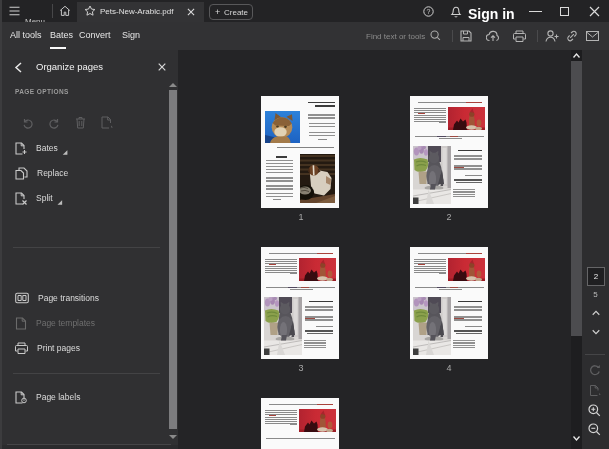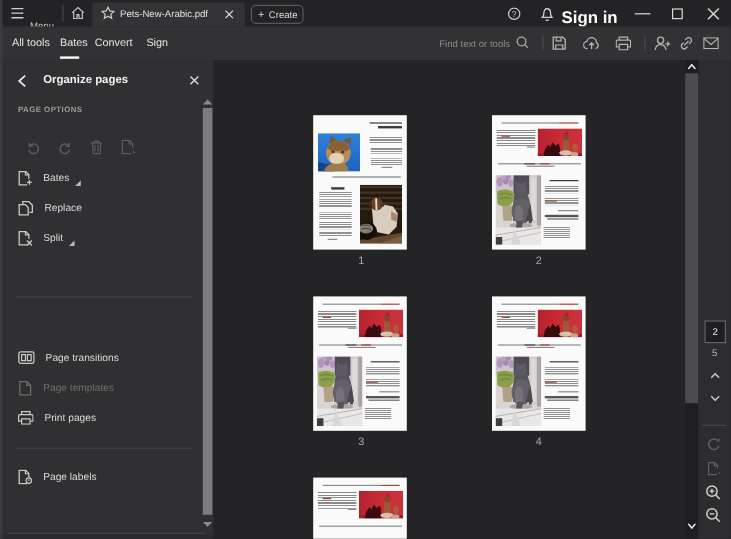--- a/index.html
+++ b/index.html
@@ -183,21 +183,21 @@
 
   <svg class="abs" style="left:586px;top:31px" width="13" height="10" viewBox="0 0 13 10">
     <rect x=".5" y=".5" width="12" height="9" fill="none" stroke="#b4b4b4" stroke-width="1"></rect>
     <path d="M.5 1l6 5 6-5" fill="none" stroke="#b4b4b4" stroke-width="1"></path>
   </svg>
 
   <div class="abs" id="panel"></div>
   <svg class="abs" style="left:14px;top:62px" width="9" height="11" viewBox="0 0 9 11">
     <path d="M7 1L2 5.5 7 10" fill="none" stroke="#e8e8e8" stroke-width="1.5"></path>
   </svg>
-  <div class="abs" style="left:36px;top:61px;color:#f2f2f2;font-size:9.5px;font-weight:bold">Organize pages</div>
+  <div class="abs" style="left:36px;top:61px;color:#f2f2f2;font-size:9.5px;font-weight:normal">Organize pages</div>
   <svg class="abs" style="left:158px;top:63px" width="8" height="8" viewBox="0 0 8 8">
     <path d="M.7.7l6.6 6.6M7.3.7L.7 7.3" stroke="#d8d8d8" stroke-width="1.2"></path>
   </svg>
   <div class="abs" style="left:15px;top:88px;color:#9b9b9b;font-size:6.5px;font-weight:bold;letter-spacing:.4px">PAGE OPTIONS</div>
 
   <svg class="abs" style="left:22px;top:117px" width="12" height="12" viewBox="0 0 12 12">
     <path d="M2.5 2v3h3" fill="none" stroke="#5e5e60" stroke-width="1.2"></path>
     <path d="M2.7 4.8a4 4 0 1 1-.6 3" fill="none" stroke="#5e5e60" stroke-width="1.2"></path>
   </svg>
   <svg class="abs" style="left:48px;top:117px" width="12" height="12" viewBox="0 0 12 12">

